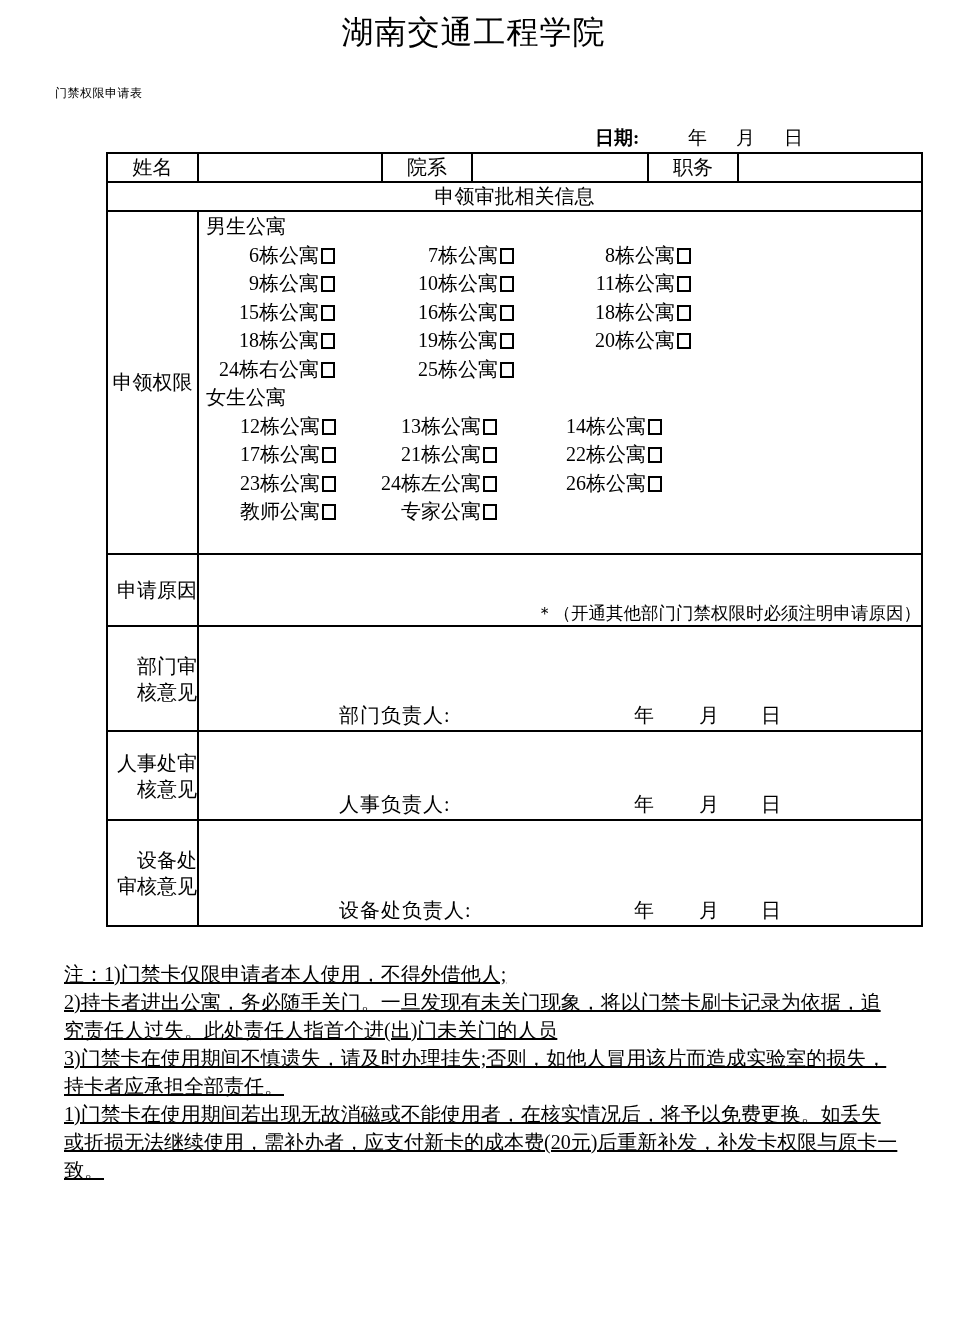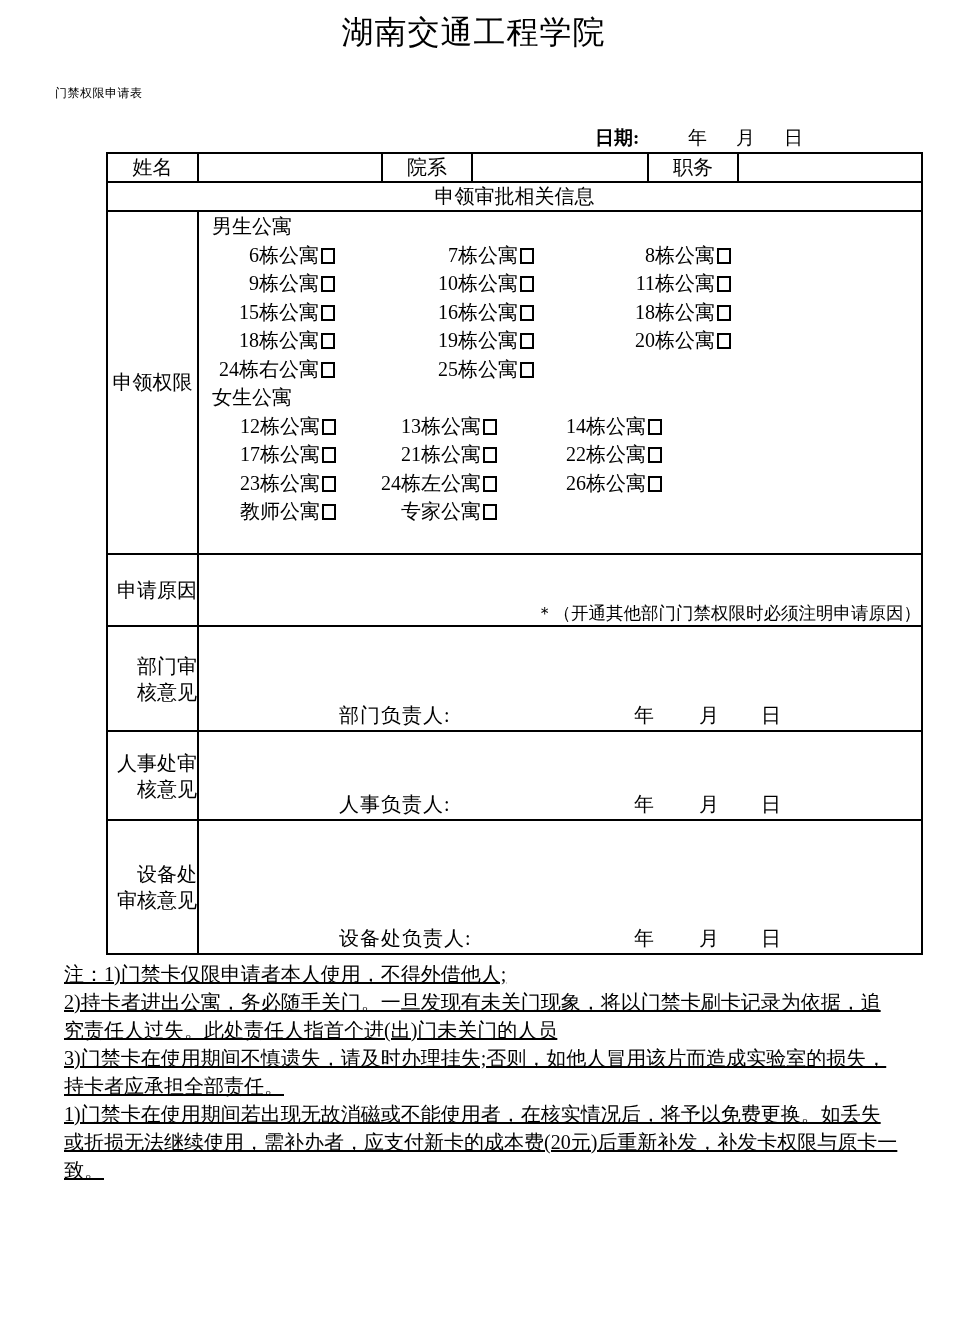--- a/index.html
+++ b/index.html
@@ -31,23 +31,23 @@
     margin-left:40px;
   }
   table.form td { border:2px solid #000; padding:0; overflow:hidden; }
 
   td.c-label { text-align:center; vertical-align:middle; }
   td.v-cell  { background:#fff; }
   td.section-header { text-align:center; vertical-align:middle; }
 
   td.perm-label-cell { text-align:center; vertical-align:middle; }
   td.perm-cell { vertical-align:top; padding-top:1px; }
-  .perm-header { padding-left:13px; line-height:28.5px; }
+  .perm-header { padding-left:7px; line-height:28.5px; }
   .perm-row { display:grid; line-height:28.5px; }
-  .perm-row.g0 { grid-template-columns:136px 179px 177px;gap:20px; }
+  .perm-row.g0 { grid-template-columns:136px 179px 177px; }
   .perm-row.g1 { grid-template-columns:137px 161px 165px; }
   .perm-item { text-align:right; white-space:nowrap; }
   .checkbox {
     display:inline-block; width:14px; height:16px; box-sizing:border-box;
     border:2px solid #000; vertical-align:-2px; margin-left:2px; background:#fff;
   }
 
   td.left-label { text-align:right; vertical-align:middle; padding-left:5px; line-height:26px; }
   td.reason-cell { vertical-align:bottom; text-align:right; padding:0 2px 3px 0; font-size:17.5px; }
   td.approve-cell { vertical-align:bottom; padding-bottom:3px; }
@@ -185,21 +185,21 @@
       <td colspan="5" class="approve-cell">
         <div class="sig-row">
           <span class="sig-label">人事负责人:</span>
           <span class="sig-year">年</span>
           <span class="sig-month">月</span>
           <span class="sig-day">日</span>
         </div>
       </td>
     </tr>
 
-    <tr style="height:134px">
+    <tr style="height:106px">
       <td class="left-label">
         <div>设备处</div>
         <div>审核意见</div>
       </td>
       <td colspan="5" class="approve-cell">
         <div class="sig-row">
           <span class="sig-label">设备处负责人:</span>
           <span class="sig-year">年</span>
           <span class="sig-month">月</span>
           <span class="sig-day">日</span>

